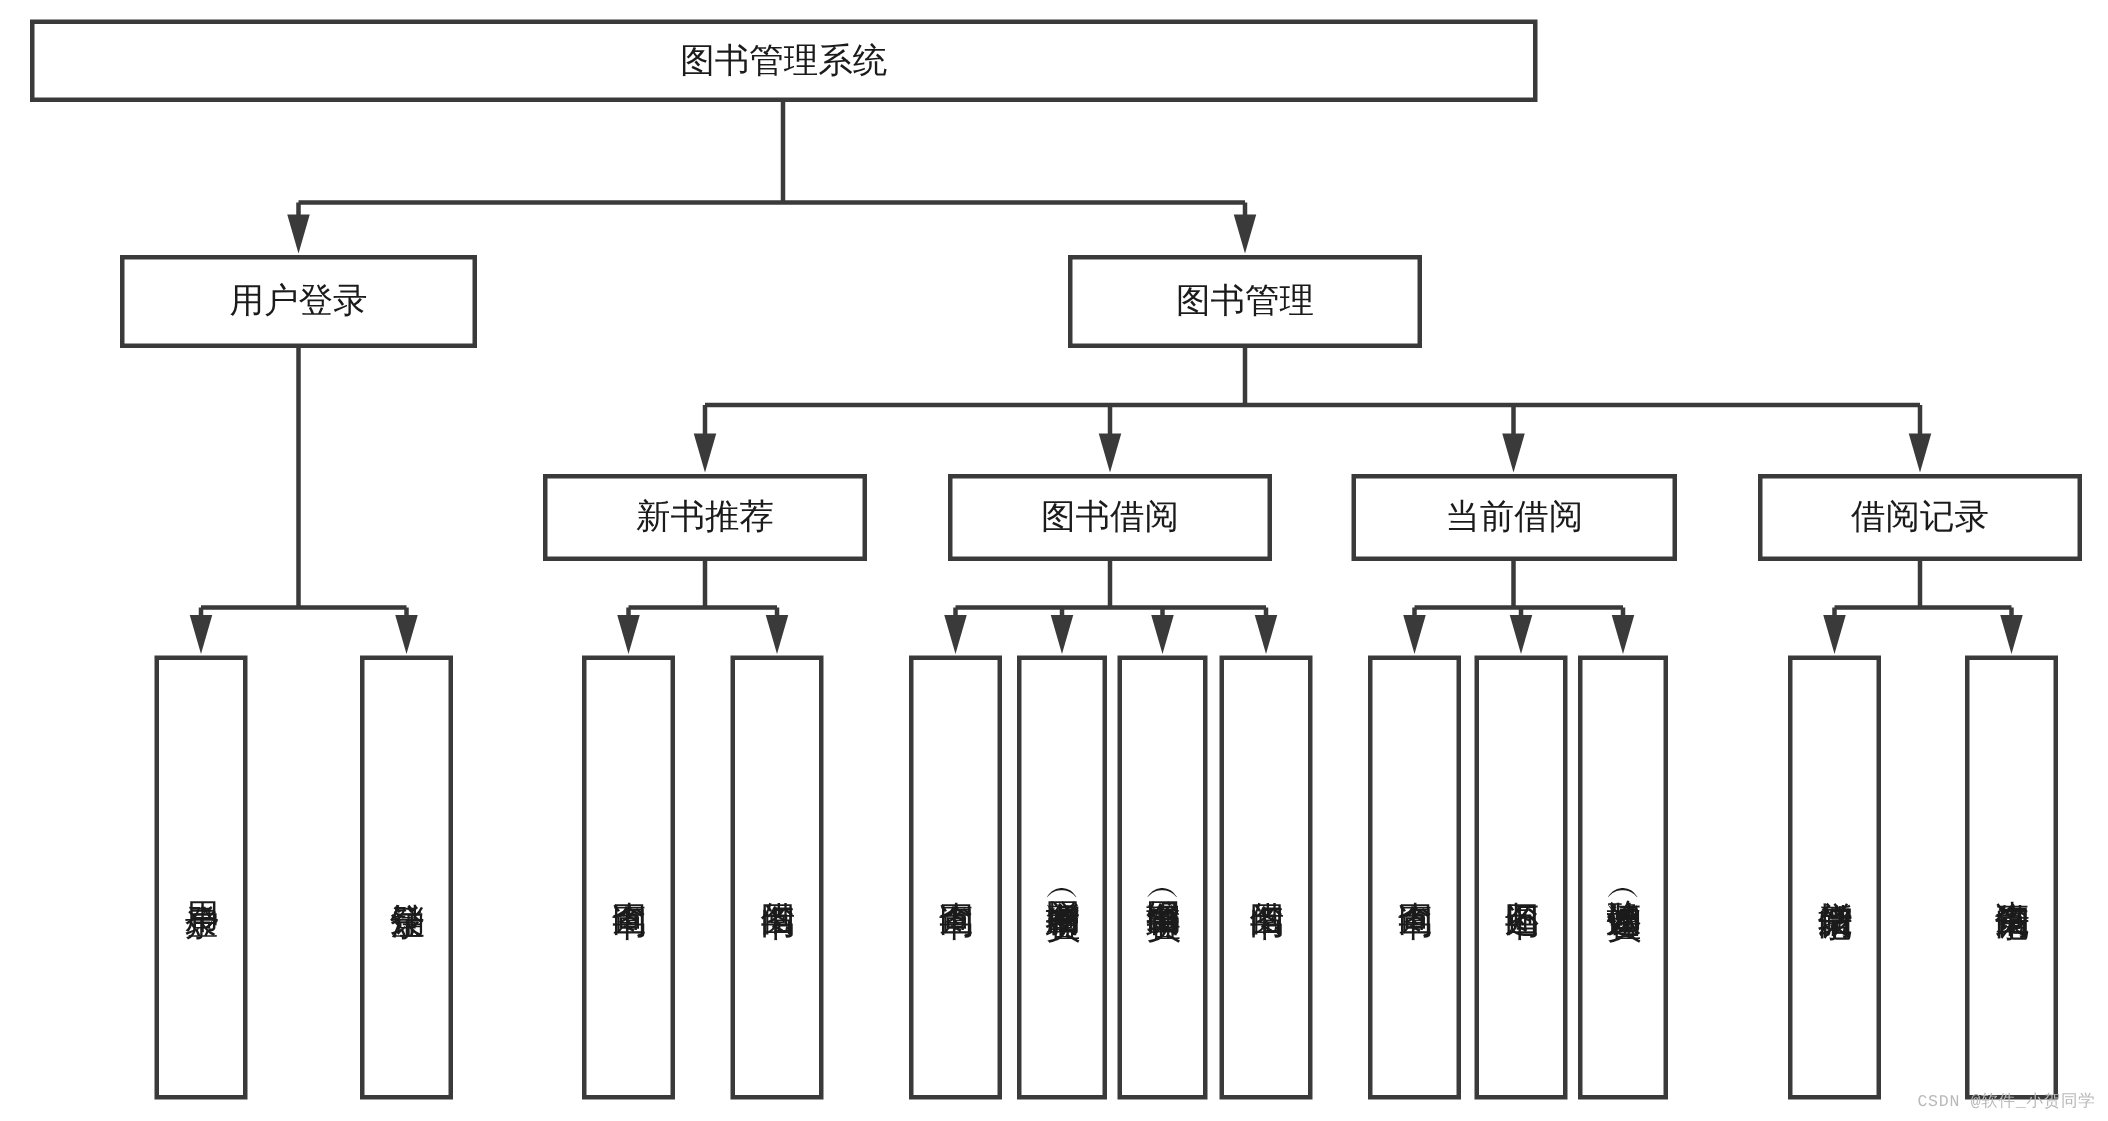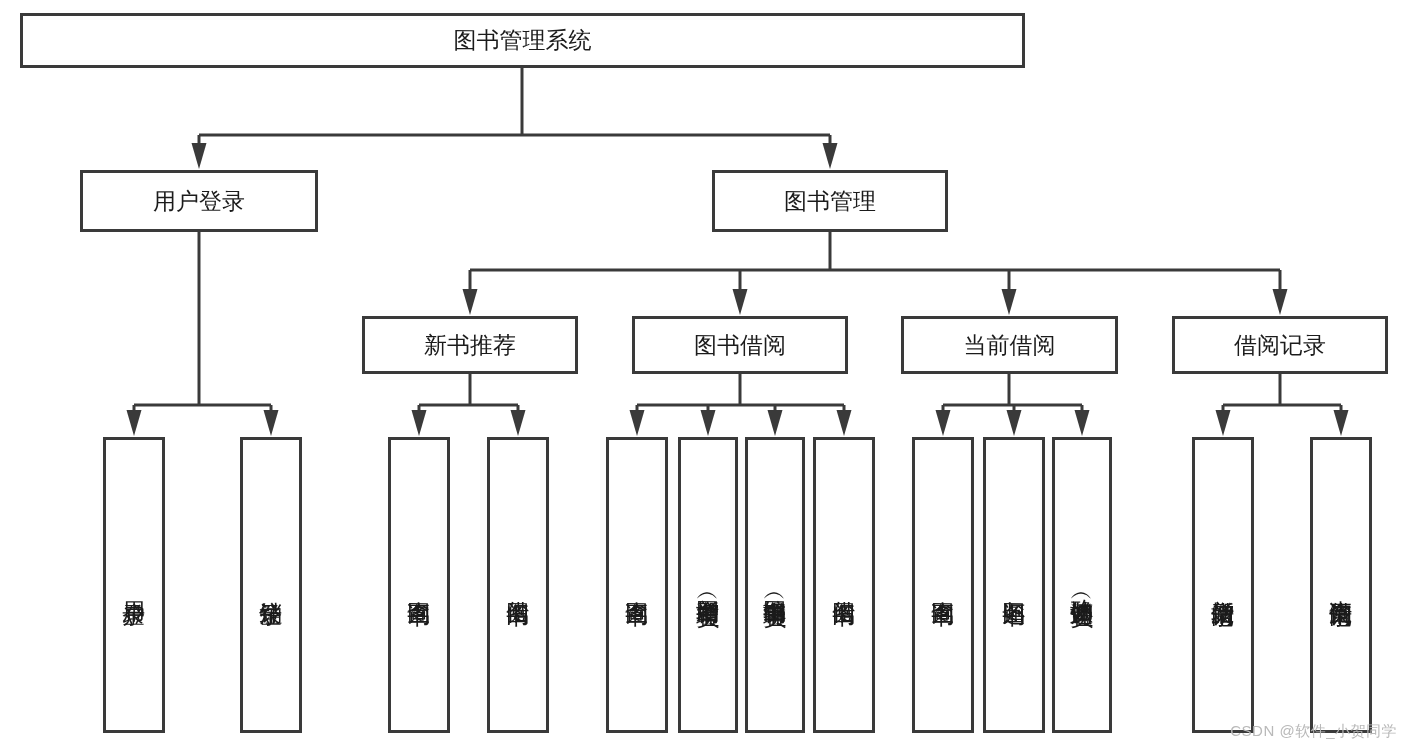--- a/index.html
+++ b/index.html
@@ -64,22 +64,22 @@
     align-items: center;
     justify-content: center;
     text-align: center;
     white-space: nowrap;
     pointer-events: none;
   }
   .watermark {
     position: absolute;
     right: 8px;
     bottom: 6px;
-    font-family: Liberation Sans, sans-serif;
-    font-size: 15px;
+    font-family: Liberation Mono, monospace;
+    font-size: 11px;
     color: #b9b9b9;
     letter-spacing: 0.5px;
     white-space: nowrap;
   }
 </style>
 </head>
 <body>
 
 <div id="diagram-root">
   <svg class="diagram-canvas" id="diagram-canvas" viewBox="0 0 1405 747" xmlns="http://www.w3.org/2000/svg">

